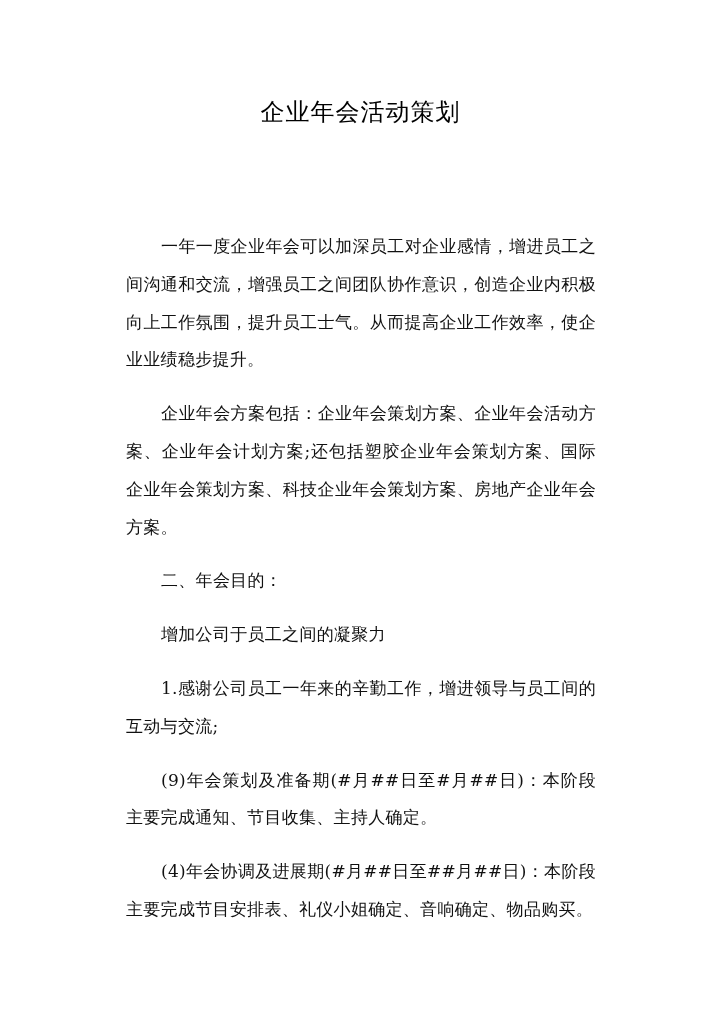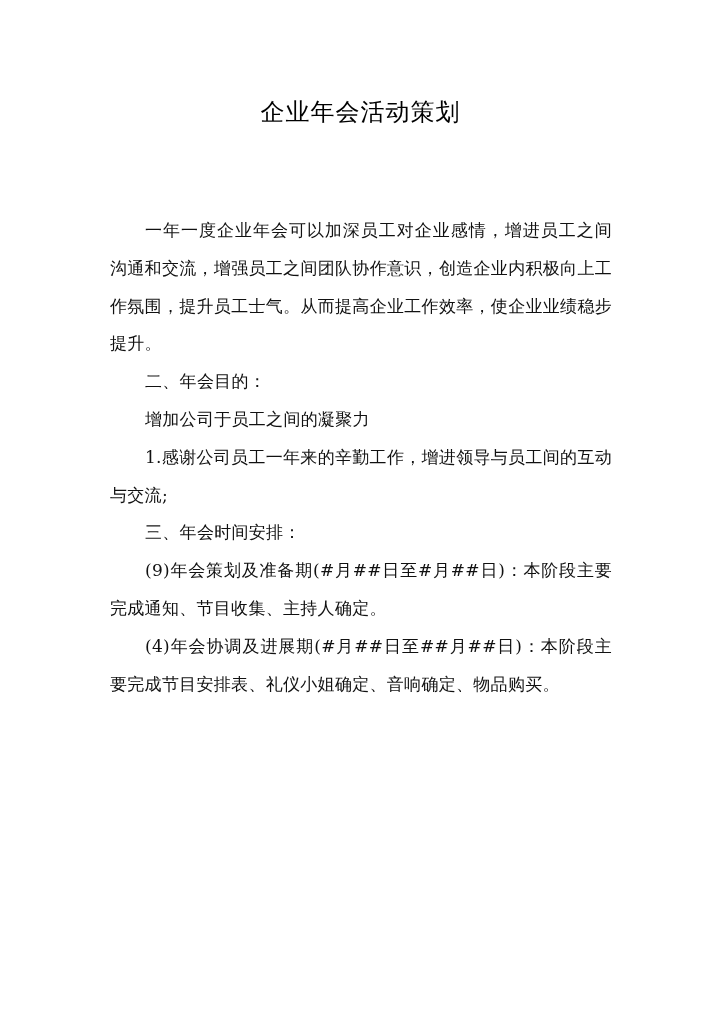--- a/index.html
+++ b/index.html
@@ -37,36 +37,36 @@
     }
     .body {
       position: absolute;
       left: 110px;
       top: 204px;
       width: 502px;
       font-size: 17px;
       line-height: 37.8px;
     }
     .p {
-      margin: 0;
+      margin: 16px;
       text-indent: 35px;
       text-align: justify;
       text-align-last: left;
       letter-spacing: 0.3px;
       white-space: normal;
     }
   </style>
 </head>
 <body>
 
 <div class="page">
   <h1 class="title">企业年会活动策划</h1>
 
   <div class="body">
     <p class="p">一年一度企业年会可以加深员工对企业感情，增进员工之间沟通和交流，增强员工之间团队协作意识，创造企业内积极向上工作氛围，提升员工士气。从而提高企业工作效率，使企业业绩稳步提升。</p>
+    <p class="p">企业年会方案包括：企业年会策划方案、企业年会活动方案、企业年会计划方案;还包括塑胶企业年会策划方案、国际企业年会策划方案、科技企业年会策划方案、房地产企业年会方案。</p>
     <p class="p">二、年会目的：</p>
     <p class="p">增加公司于员工之间的凝聚力</p>
     <p class="p">1.感谢公司员工一年来的辛勤工作，增进领导与员工间的互动与交流;</p>
-    <p class="p">三、年会时间安排：</p>
     <p class="p">(9)年会策划及准备期(#月##日至#月##日)：本阶段主要完成通知、节目收集、主持人确定。</p>
     <p class="p">(4)年会协调及进展期(#月##日至##月##日)：本阶段主要完成节目安排表、礼仪小姐确定、音响确定、物品购买。</p>
   </div>
 </div>
 
 </body></html>

